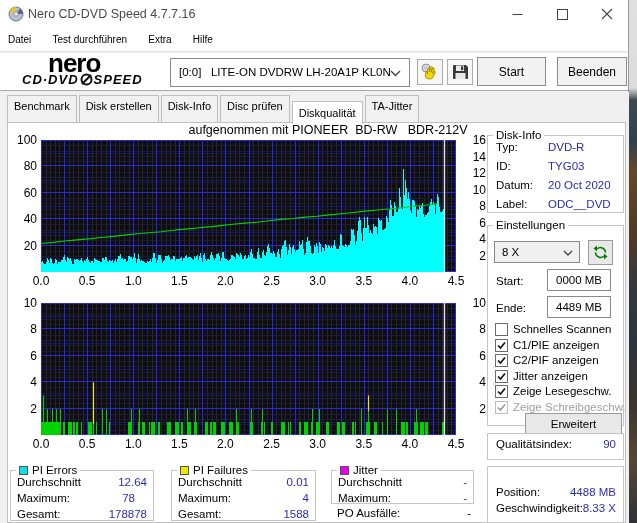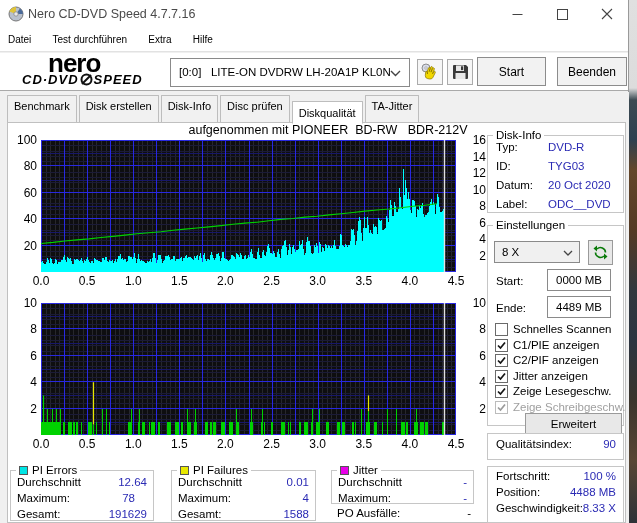--- a/index.html
+++ b/index.html
@@ -439,21 +439,21 @@
             <div class="xlab" style="left: 256.667px;">3.0</div>
             <div class="xlab" style="left: 302.778px;">3.5</div>
             <div class="xlab" style="left: 348.889px;">4.0</div>
             <div class="xlab" style="left: 395px;">4.5</div>
           </div>
         <div id="stats-container">
             <fieldset class="box" style="left: 2px; top: 341px; width: 144px; height: 57px;">
               <legend><span class="legend-sq" style="background: rgb(0, 229, 229);"></span><span>PI Errors</span></legend>
               <div class="lrow" style="position: relative; left: 6px; top: 0px; height: 16px; width: 130px;"><span>Durchschnitt</span><span class="val" style="position: absolute; right: 0px;">12.64</span></div>
               <div class="lrow" style="position: relative; left: 6px; top: 0px; height: 16px; width: 130px;"><span>Maximum:</span><span class="val" style="position: absolute; right: 12px;">78</span></div>
-              <div class="lrow" style="position: relative; left: 6px; top: 0px; height: 16px; width: 130px;"><span>Gesamt:</span><span class="val" style="position: absolute; right: 0px;">191629</span></div>
+              <div class="lrow" style="position: relative; left: 6px; top: 0px; height: 16px; width: 130px;"><span>Gesamt:</span><span class="val" style="position: absolute; right: 0px;">178878</span></div>
             </fieldset>
             <fieldset class="box" style="left: 163px; top: 341px; width: 145px; height: 57px;">
               <legend><span class="legend-sq" style="background: rgb(232, 232, 0);"></span><span>PI Failures</span></legend>
               <div class="lrow" style="position: relative; left: 6px; top: 0px; height: 16px; width: 131px;"><span>Durchschnitt</span><span class="val" style="position: absolute; right: 0px;">0.01</span></div>
               <div class="lrow" style="position: relative; left: 6px; top: 0px; height: 16px; width: 131px;"><span>Maximum:</span><span class="val" style="position: absolute; right: 0px;">4</span></div>
               <div class="lrow" style="position: relative; left: 6px; top: 0px; height: 16px; width: 131px;"><span>Gesamt:</span><span class="val" style="position: absolute; right: 0px;">1588</span></div>
             </fieldset>
             <fieldset class="box" style="left: 323px; top: 341px; width: 143px; height: 40px;">
               <legend><span class="legend-sq" style="background: rgb(232, 0, 232);"></span><span>Jitter</span></legend>
               <div class="lrow" style="position: relative; left: 6px; top: 0px; height: 16px; width: 129px;"><span>Durchschnitt</span><span class="val" style="position: absolute; right: 0px;">-</span></div>
@@ -530,21 +530,20 @@
                   </svg>
                 </div>
                 <span class="cb-label">Zeige Schreibgeschw.</span>
               </div>
               <div class="sb-btn" style="left: 37px; top: 182px; width: 97px; height: 22px; line-height: 20px; position: absolute;">Erweitert</div>
             </fieldset>
             <fieldset class="box" style="left: 479px; top: 310px; width: 137px; height: 27px;">
               <div class="lrow" style="left: 8px; top: 4px; width: 120px;"><span>Qualitätsindex:</span><span class="val" style="position: absolute; right: 0px;">90</span></div>
             </fieldset>
             <fieldset class="box" style="left: 479px; top: 343px; width: 137px; height: 57px;">
-              <div class="lrow" style="left: 8px; top: 3px; width: 120px;"><span>Fortschritt:</span><span class="val" style="position: absolute; right: 0px;">100 %</span></div>
               <div class="lrow" style="left: 8px; top: 19px; width: 120px;"><span>Position:</span><span class="val" style="position: absolute; right: 0px;">4488 MB</span></div>
               <div class="lrow" style="left: 8px; top: 35px; width: 120px;"><span>Geschwindigkeit:</span><span class="val" style="position: absolute; right: 0px;">8.33 X</span></div>
             </fieldset>
           </div>
       </div>
     </div>
   </div>
 </div>
 
 </body></html>

